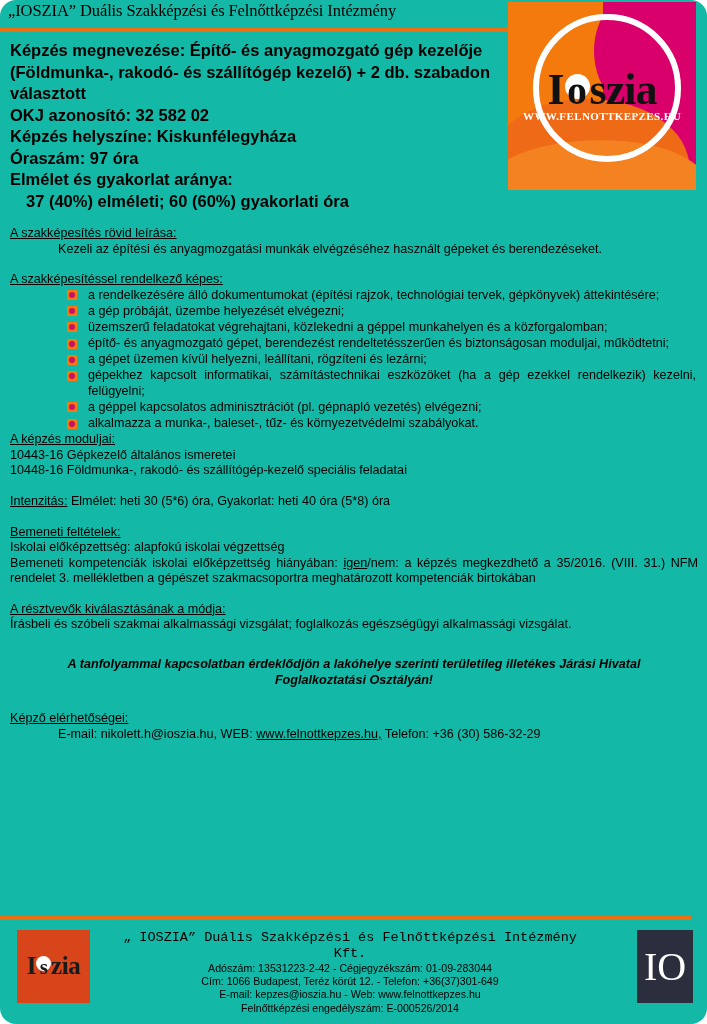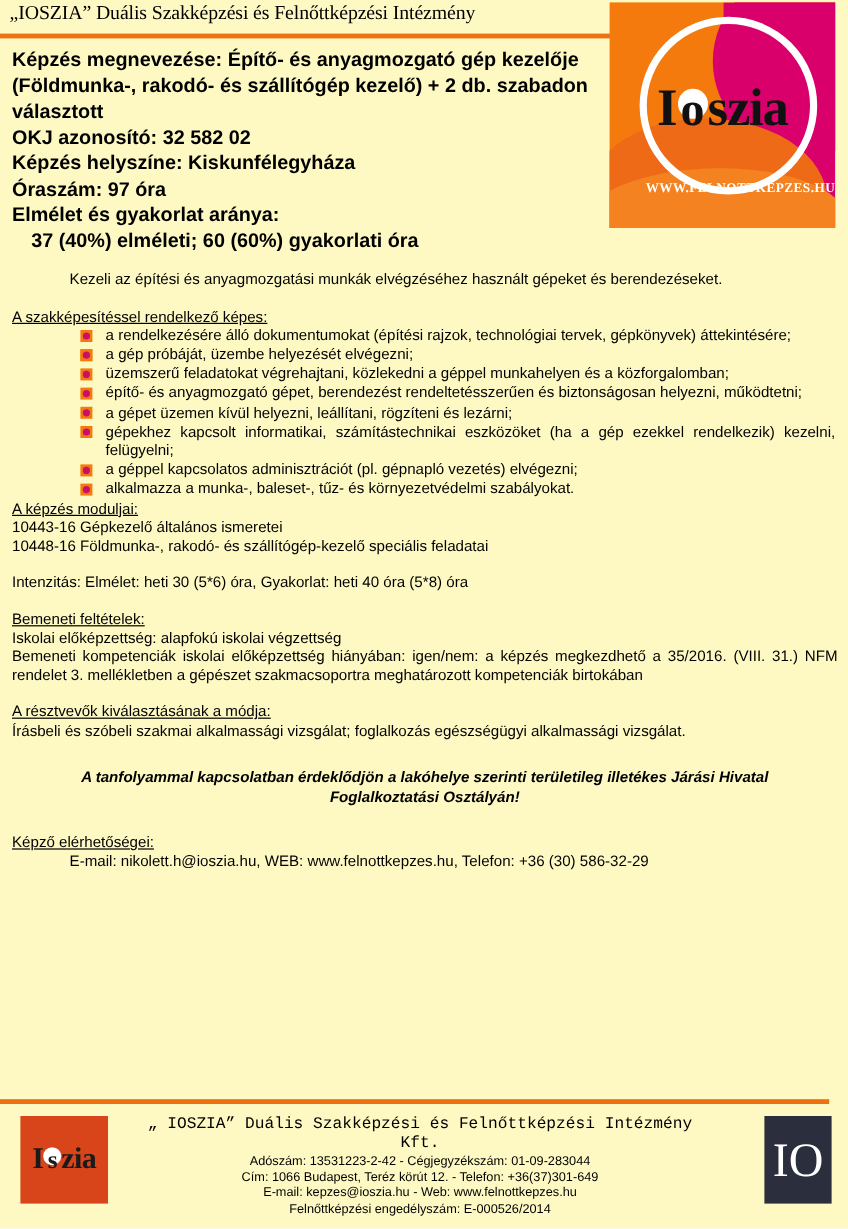--- a/index.html
+++ b/index.html
@@ -8,23 +8,24 @@
     background: #ffffff;
   }
   body {
     font-family: "Liberation Sans", sans-serif;
     color: #000000;
   }
   .page {
     position: relative;
     width: 707px;
     height: 1024px;
-    background: #fef9c3;
+    background: #14b8a6;
     overflow: hidden;
     box-sizing: border-box;
+    border-radius: 16px;
   }
 
   
   .header {
     position: relative;
     height: 34px;
   }
   .header-title {
     position: absolute;
     left: 8px;
@@ -131,27 +132,26 @@
   .ml-wordmark .oc .glyph {
     position: relative;
     z-index: 2;
     font-size: 40px;
   }
   .ml-url {
     position: absolute;
     left: 0;
     top: 108px;
     width: 188px;
-    text-align: right;
+    text-align: center;
     font-family: "Liberation Serif", serif;
     font-size: 11px;
     font-weight: 700;
     letter-spacing: 0.4px;
     color: #ffffff;
-    margin-top: 41px;
   }
 
   
   .title-block {
     position: absolute;
     left: 10px;
     top: 40px;
     width: 492px;
     font-size: 16.5px;
     font-weight: bold;
@@ -217,21 +217,21 @@
     background: #C8106A;
   }
 
   .plain {
     margin: 0;
   }
   .just {
     text-align: justify;
     margin: 0;
   }
-  .u { }
+  .u { text-decoration: underline; }
 
   .callout {
     margin: 0;
     padding: 0 22px;
     text-align: center;
     font-weight: bold;
     font-style: italic;
     line-height: 16px;
   }
 
@@ -350,32 +350,33 @@
     <div>Képzés megnevezése: Építő- és anyagmozgató gép kezelője (Földmunka-, rakodó- és szállítógép kezelő) + 2 db. szabadon választott</div>
     <div>OKJ azonosító: 32 582 02</div>
     <div>Képzés helyszíne: Kiskunfélegyháza</div>
     <div>Óraszám: 97 óra</div>
     <div>Elmélet és gyakorlat aránya:</div>
     <div class="ratio-line">37 (40%) elméleti; 60 (60%) gyakorlati óra</div>
   </div>
 
   <div class="content">
 
+    <p class="sec-head">A szakképesítés rövid leírása:</p>
     <p class="indent-para">Kezeli az építési és anyagmozgatási munkák elvégzéséhez használt gépeket és berendezéseket.</p>
 
     <div class="gap"></div>
 
     <p class="sec-head">A szakképesítéssel rendelkező képes:</p>
 
     <ul class="bullets">
       <li><span class="bullet-icon"></span><span>a rendelkezésére álló dokumentumokat (építési rajzok, technológiai tervek, gépkönyvek) áttekintésére;</span></li>
       <li><span class="bullet-icon"></span></li>
       <li><span class="bullet-icon"></span><span>a gép próbáját, üzembe helyezését elvégezni;</span></li>
       <li><span class="bullet-icon"></span><span>üzemszerű feladatokat végrehajtani, közlekedni a géppel munkahelyen és a közforgalomban;</span></li>
-      <li><span class="bullet-icon"></span><span>építő- és anyagmozgató gépet, berendezést rendeltetésszerűen és biztonságosan helyezni, működtetni;</span></li>
+      <li><span class="bullet-icon"></span><span>építő- és anyagmozgató gépet, berendezést rendeltetésszerűen és biztonságosan moduljai, működtetni;</span></li>
       <li><span class="bullet-icon"></span><span>a gépet üzemen kívül helyezni, leállítani, rögzíteni és lezárni;</span></li>
       <li><span class="bullet-icon"></span><span>gépekhez kapcsolt informatikai, számítástechnikai eszközöket (ha a gép ezekkel rendelkezik) kezelni, felügyelni;</span></li>
       <li><span class="bullet-icon"></span><span>a géppel kapcsolatos adminisztrációt (pl. gépnapló vezetés) elvégezni;</span></li>
       <li><span class="bullet-icon"></span><span>alkalmazza a munka-, baleset-, tűz- és környezetvédelmi szabályokat.</span></li>
     </ul>
 
     <p class="sec-head">A képzés moduljai:</p>
     <p class="plain">10443-16 Gépkezelő általános ismeretei</p>
     <p class="plain">10448-16 Földmunka-, rakodó- és szállítógép-kezelő speciális feladatai</p>
 

